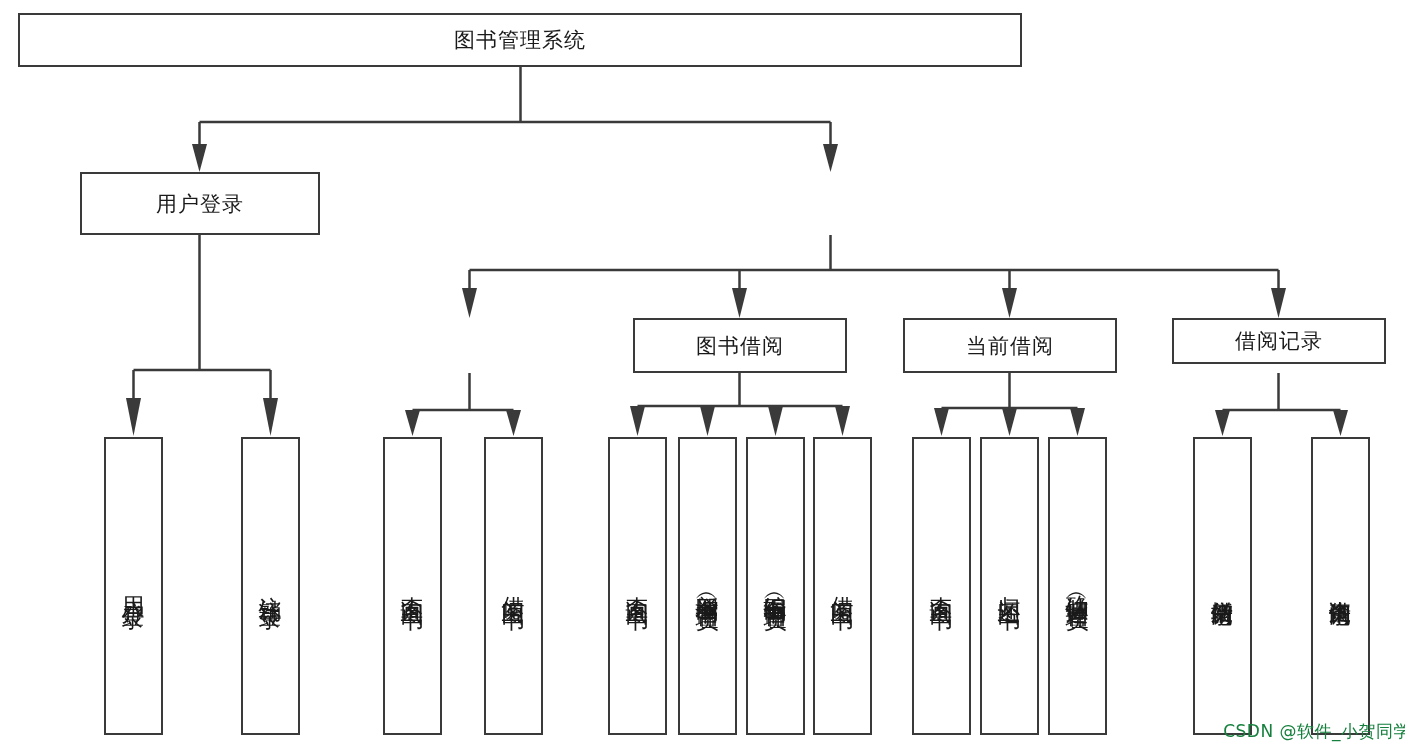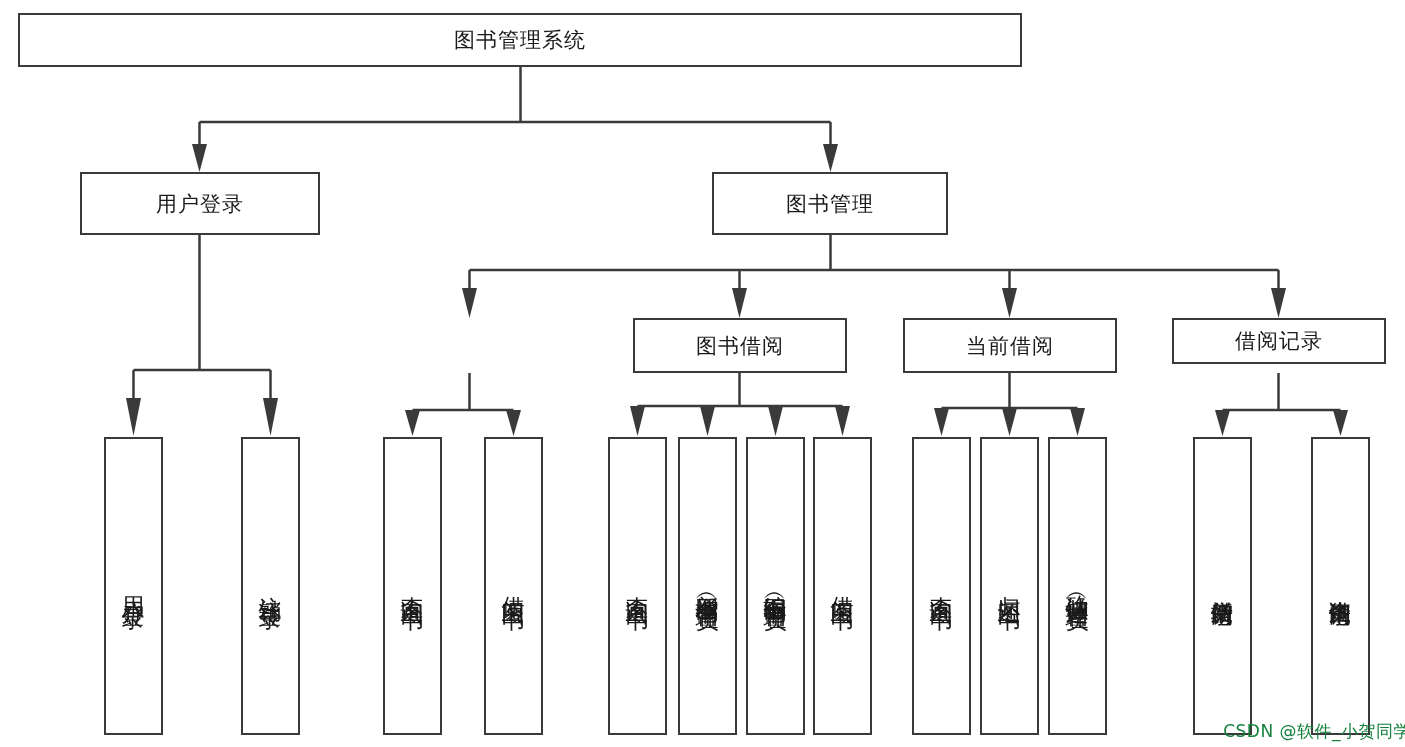--- a/index.html
+++ b/index.html
@@ -149,23 +149,20 @@
     <polygon class="conn-arrow" points="1333,410 1348,410 1340.5,436"></polygon>
   </svg>
 
   <div class="node-box" style="left:18px; top:13px; width:1004px; height:54px;">
     <span class="node-label-h">图书管理系统</span>
   </div>
 
   <div class="node-box" style="left:80px; top:172px; width:240px; height:63px;">
     <span class="node-label-h">用户登录</span>
   </div>
-  <div class="node-box" style="left:712px; top:172px; width:236px; height:63px;">
-    <span class="node-label-h">图书管理</span>
-  </div>
 
   <div class="node-box" style="left:633px; top:318px; width:214px; height:55px;">
     <span class="node-label-h">图书借阅</span>
   </div>
   <div class="node-box" style="left:903px; top:318px; width:214px; height:55px;">
     <span class="node-label-h">当前借阅</span>
   </div>
   <div class="node-box" style="left:1172px; top:318px; width:214px; height:46px;">
     <span class="node-label-h">借阅记录</span>
   </div>

